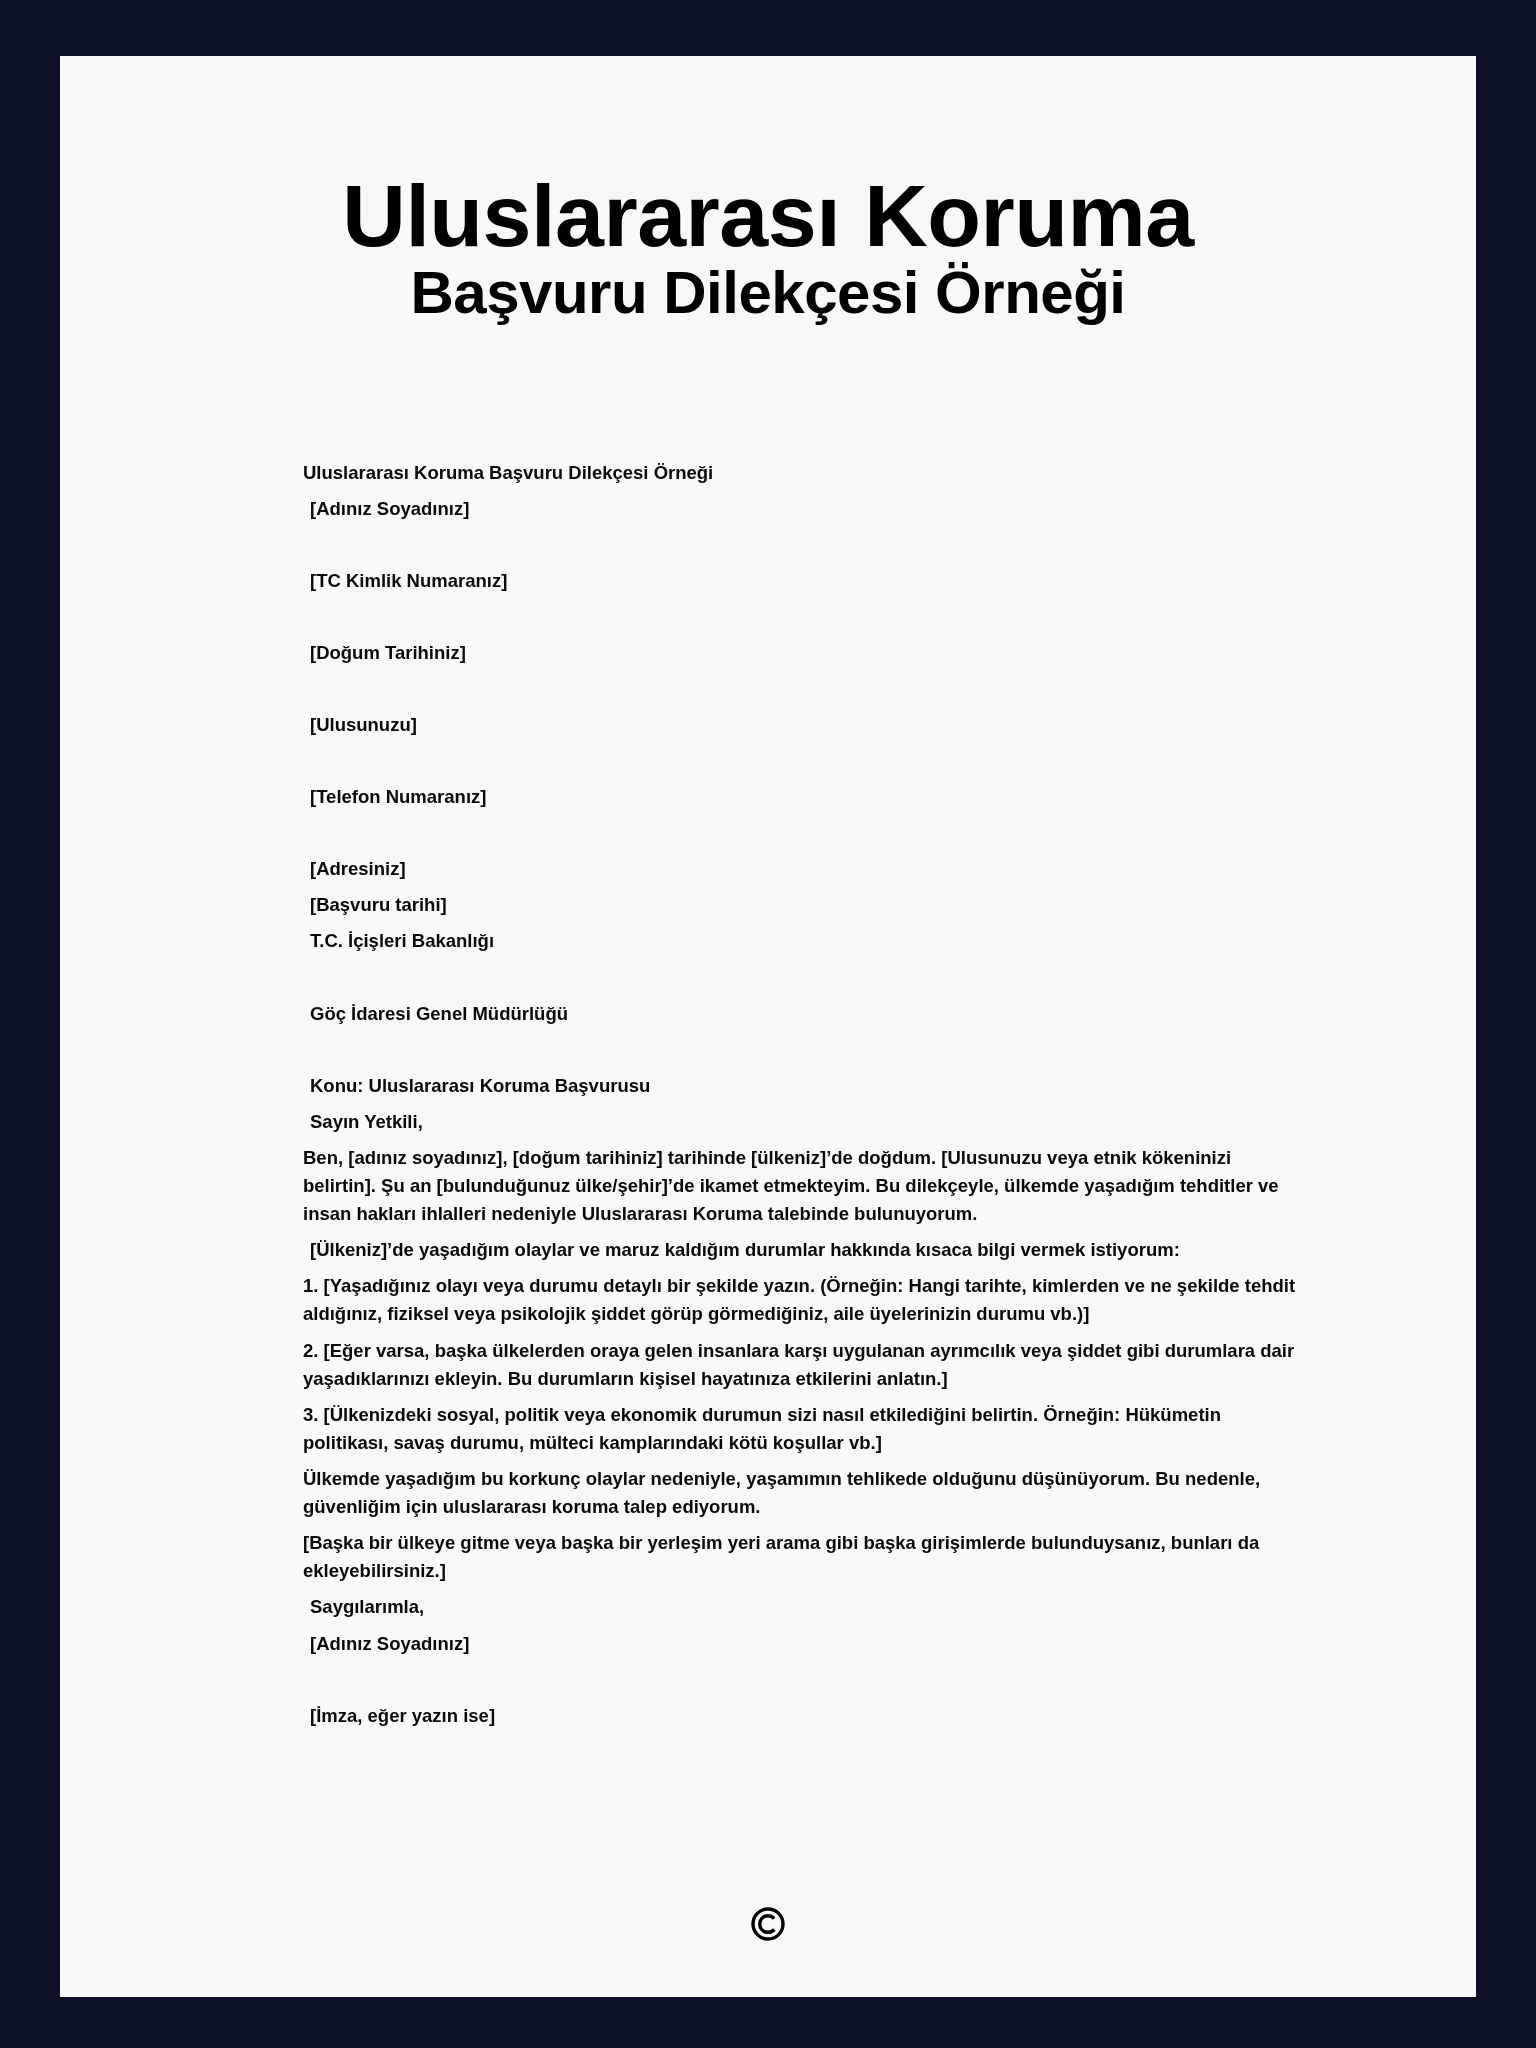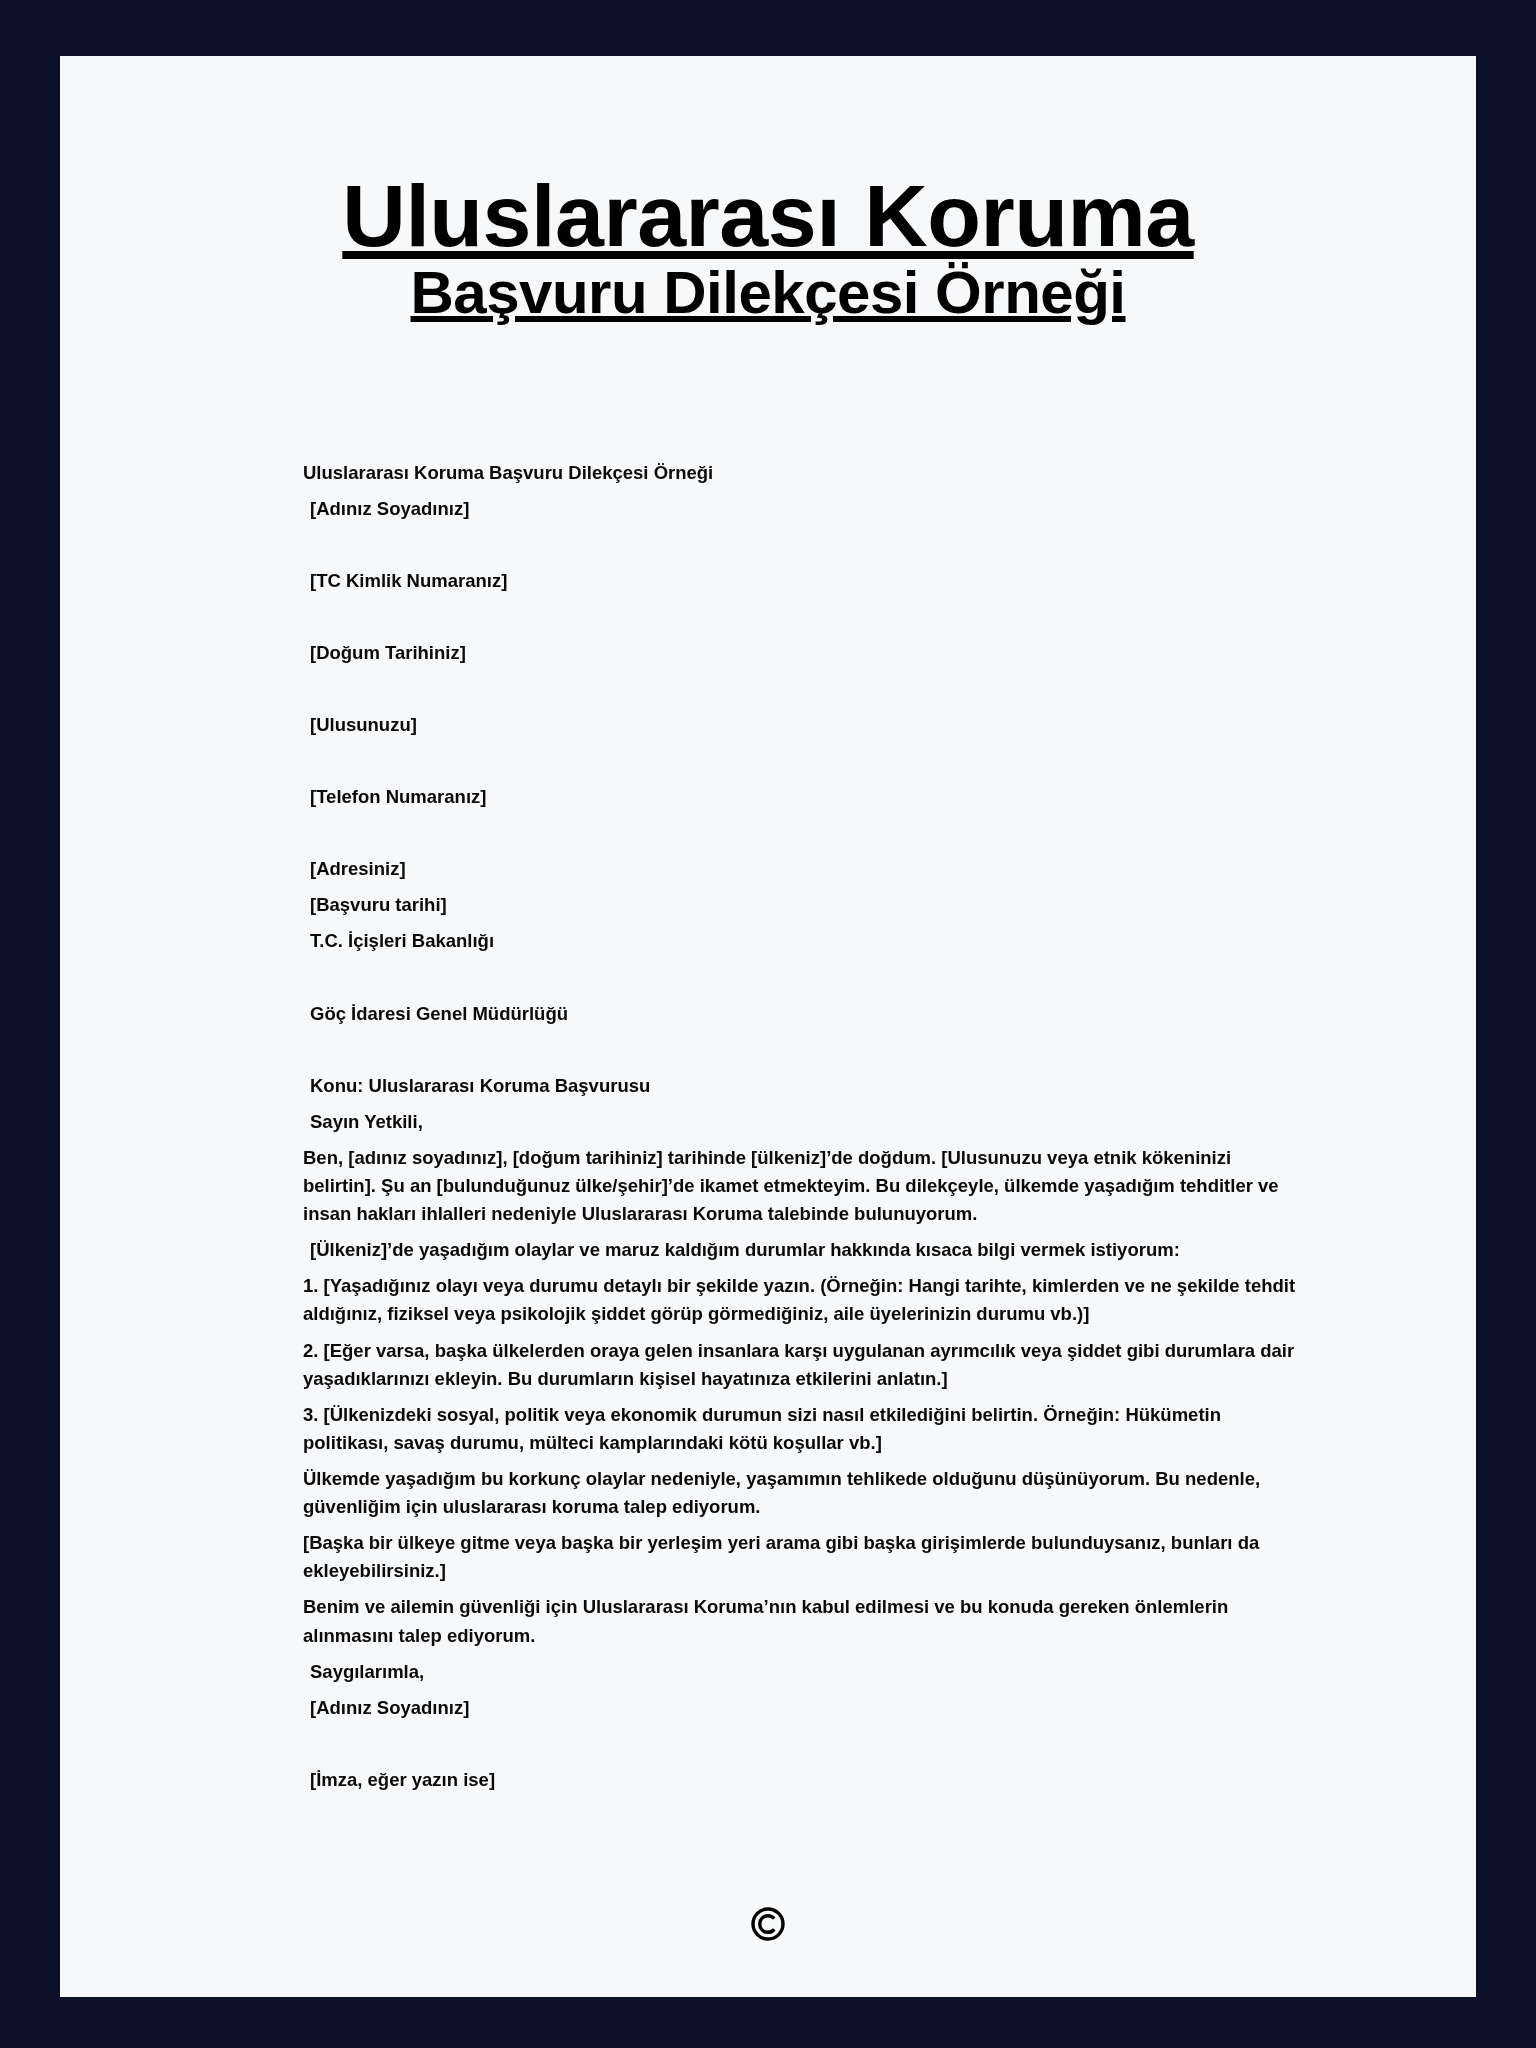--- a/index.html
+++ b/index.html
@@ -23,21 +23,20 @@
     height: 1941px;
     background: #f7f8fa;
     box-sizing: border-box;
     overflow: hidden;
   }
 
   
   .title-block {
     padding: 118px 40px 0 40px;
     text-align: center;
-    text-decoration: underline;
   }
   .title-line {
     display: block;
     font-family: "Liberation Sans Narrow", "Liberation Sans", sans-serif;
     font-weight: 700;
     font-size: 90px;
     line-height: 0.95;
     color: #000000;
     letter-spacing: -0.5px;
     white-space: nowrap;
@@ -123,21 +122,20 @@
     <p class="indent">Konu: Uluslararası Koruma Başvurusu</p>
     <p class="indent">Sayın Yetkili,</p>
 
     <p>Ben, [adınız soyadınız], [doğum tarihiniz] tarihinde [ülkeniz]’de doğdum. [Ulusunuzu veya etnik kökeninizi belirtin]. Şu an [bulunduğunuz ülke/şehir]’de ikamet etmekteyim. Bu dilekçeyle, ülkemde yaşadığım tehditler ve insan hakları ihlalleri nedeniyle Uluslararası Koruma talebinde bulunuyorum.</p>
     <p class="indent">[Ülkeniz]’de yaşadığım olaylar ve maruz kaldığım durumlar hakkında kısaca bilgi vermek istiyorum:</p>
     <p>1. [Yaşadığınız olayı veya durumu detaylı bir şekilde yazın. (Örneğin: Hangi tarihte, kimlerden ve ne şekilde tehdit aldığınız, fiziksel veya psikolojik şiddet görüp görmediğiniz, aile üyelerinizin durumu vb.)]</p>
     <p>2. [Eğer varsa, başka ülkelerden oraya gelen insanlara karşı uygulanan ayrımcılık veya şiddet gibi durumlara dair yaşadıklarınızı ekleyin. Bu durumların kişisel hayatınıza etkilerini anlatın.]</p>
     <p>3. [Ülkenizdeki sosyal, politik veya ekonomik durumun sizi nasıl etkilediğini belirtin. Örneğin: Hükümetin politikası, savaş durumu, mülteci kamplarındaki kötü koşullar vb.]</p>
     <p>Ülkemde yaşadığım bu korkunç olaylar nedeniyle, yaşamımın tehlikede olduğunu düşünüyorum. Bu nedenle, güvenliğim için uluslararası koruma talep ediyorum.</p>
     <p>[Başka bir ülkeye gitme veya başka bir yerleşim yeri arama gibi başka girişimlerde bulunduysanız, bunları da ekleyebilirsiniz.]</p>
-    <p>Benim ve ailemin güvenliği için Uluslararası Koruma’nın kabul edilmesi ve bu konuda gereken önlemlerin alınmasını talep ediyorum.</p>
     <p class="indent">Saygılarımla,</p>
     <p class="indent">[Adınız Soyadınız]</p>
     <span class="spacer-line"></span>
     <p class="indent">[İmza, eğer yazın ise]</p>
 
   </div>
 
   <div class="copyright-mark">
     <svg width="36" height="36" viewBox="0 0 36 36" aria-hidden="true">
       <circle cx="18" cy="18" r="15" fill="none" stroke="#000000" stroke-width="3.4"></circle>

